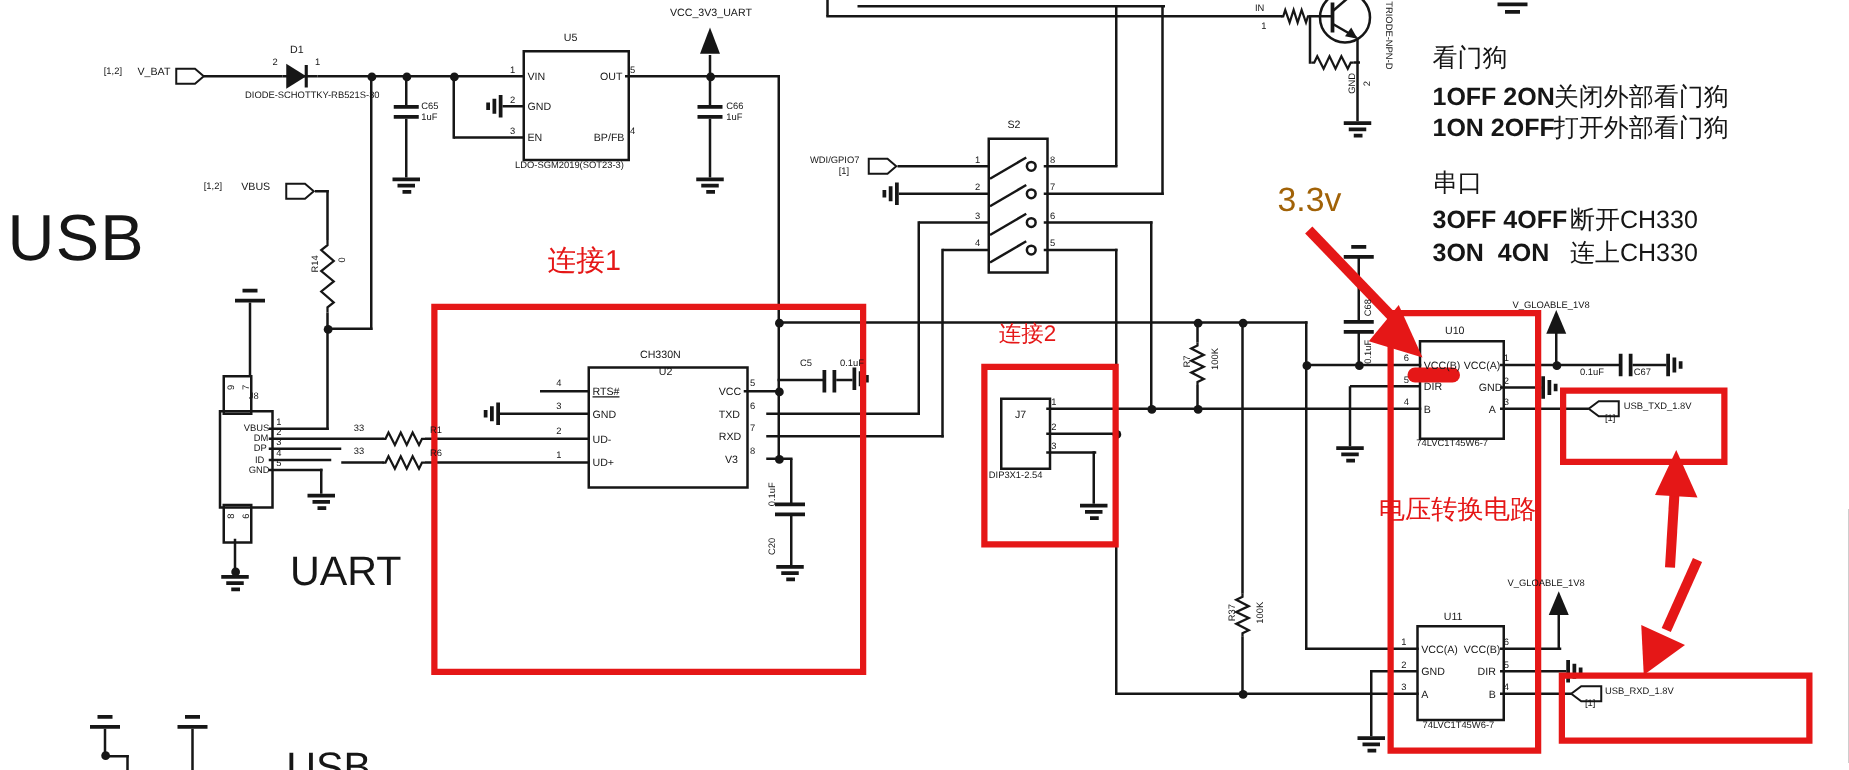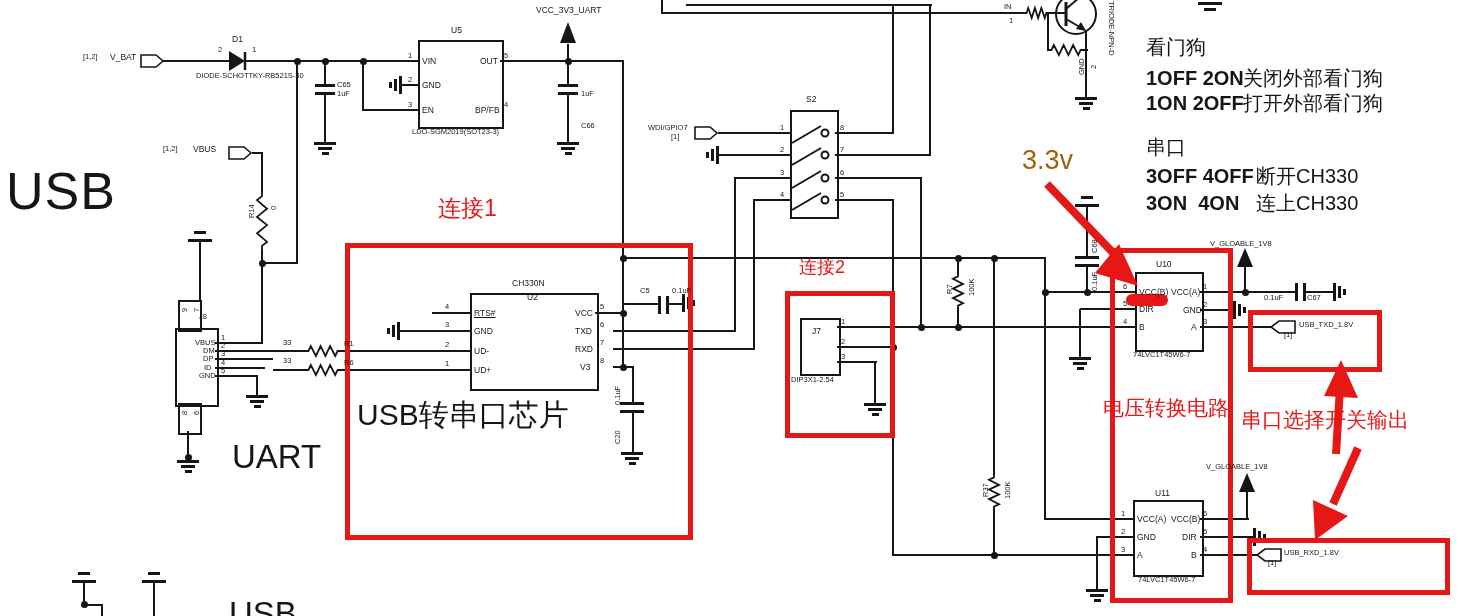--- a/index.html
+++ b/index.html
@@ -354,21 +354,21 @@
     <div class="lb s7" style="left: 283px; top: 339px;">33</div>
     <div class="lb s7" style="left: 344px; top: 340px;">R1</div>
     <div class="lb s7" style="left: 283px; top: 357px;">33</div>
     <div class="lb s7" style="left: 344px; top: 359px;">R6</div>
     <div class="lb s7 rot" style="left: 946px; top: 294px;">R7</div>
     <div class="lb s7 rot" style="left: 968px; top: 296px;">100K</div>
     <div class="lb s7 rot" style="left: 982px; top: 497px;">R37</div>
     <div class="lb s7 rot" style="left: 1004px; top: 499px;">100K</div>
     <div class="lb s7" style="left: 337px; top: 81px;">C65</div>
     <div class="lb s7" style="left: 337px; top: 90px;">1uF</div>
-    <div class="lb s7" style="left: 581px; top: 81px; margin-top: 41px;">C66</div>
+    <div class="lb s7" style="left: 581px; top: 81px;">C66</div>
     <div class="lb s7" style="left: 581px; top: 90px;">1uF</div>
     <div class="lb s7" style="left: 640px; top: 287px;">C5</div>
     <div class="lb s7" style="left: 672px; top: 287px;">0.1uF</div>
     <div class="lb s7 rot" style="left: 614px; top: 405px;">0.1uF</div>
     <div class="lb s7 rot" style="left: 614px; top: 444px;">C20</div>
     <div class="lb s7 rot" style="left: 1091px; top: 253px;">C68</div>
     <div class="lb s7 rot" style="left: 1091px; top: 291px;">0.1uF</div>
     <div class="lb s7" style="left: 1264px; top: 294px;">0.1uF</div>
     <div class="lb s7" style="left: 1307px; top: 294px;">C67</div>
     <div class="lb" style="left: 806px; top: 95px;">S2</div>
@@ -429,26 +429,24 @@
     <div class="lb s7" style="left: 1203px; top: 528px;">5</div>
     <div class="lb s7" style="left: 1203px; top: 546px;">4</div>
     <div class="lb s7" style="left: 1004px; top: 3px;">IN</div>
     <div class="lb s7" style="left: 1009px; top: 17px;">1</div>
     <div class="lb s7 rot" style="left: 1078px; top: 75px;">GND</div>
     <div class="lb s7 rot" style="left: 1090px; top: 69px;">2</div>
     <div class="lb s7 rot90" style="left: 1115px; top: 1px;">TRIODE-NPN-D</div>
     <div class="lb t52" style="left: 6px; top: 164px;">USB</div>
     <div class="lb t33" style="left: 232px; top: 440px;">UART</div>
     <div class="lb t33" style="left: 229px; top: 597px;">USB</div>
-    <div class="lb t30" style="left: 357px; top: 399px;">USB转串口芯片</div>
     <div class="lb r23" style="left: 438px; top: 196px;">连接1</div>
     <div class="lb r22" style="left: 799px; top: 258px;">连接2</div>
     <div class="lb r27" style="left: 1022px; top: 146px;">3.3v</div>
     <div class="lb r21" style="left: 1103px; top: 397px;">电压转换电路</div>
-    <div class="lb r21" style="left: 1241px; top: 409px;">串口选择开关输出</div>
     <div class="lb zh20" style="left: 1146px; top: 37px;">看门狗</div>
     <div class="lb st20" style="left: 1146px; top: 68px;">1OFF 2ON</div>
     <div class="lb zh20" style="left: 1243px; top: 68px;">关闭外部看门狗</div>
     <div class="lb st20" style="left: 1146px; top: 93px;">1ON 2OFF</div>
     <div class="lb zh20" style="left: 1243px; top: 93px;">打开外部看门狗</div>
     <div class="lb zh20" style="left: 1146px; top: 137px;">串口</div>
     <div class="lb st20" style="left: 1146px; top: 166px;">3OFF 4OFF</div>
     <div class="lb zh20" style="left: 1256px; top: 166px;">断开CH330</div>
     <div class="lb st20" style="left: 1146px; top: 193px;">3ON  4ON</div>
     <div class="lb zh20" style="left: 1256px; top: 193px;">连上CH330</div>

